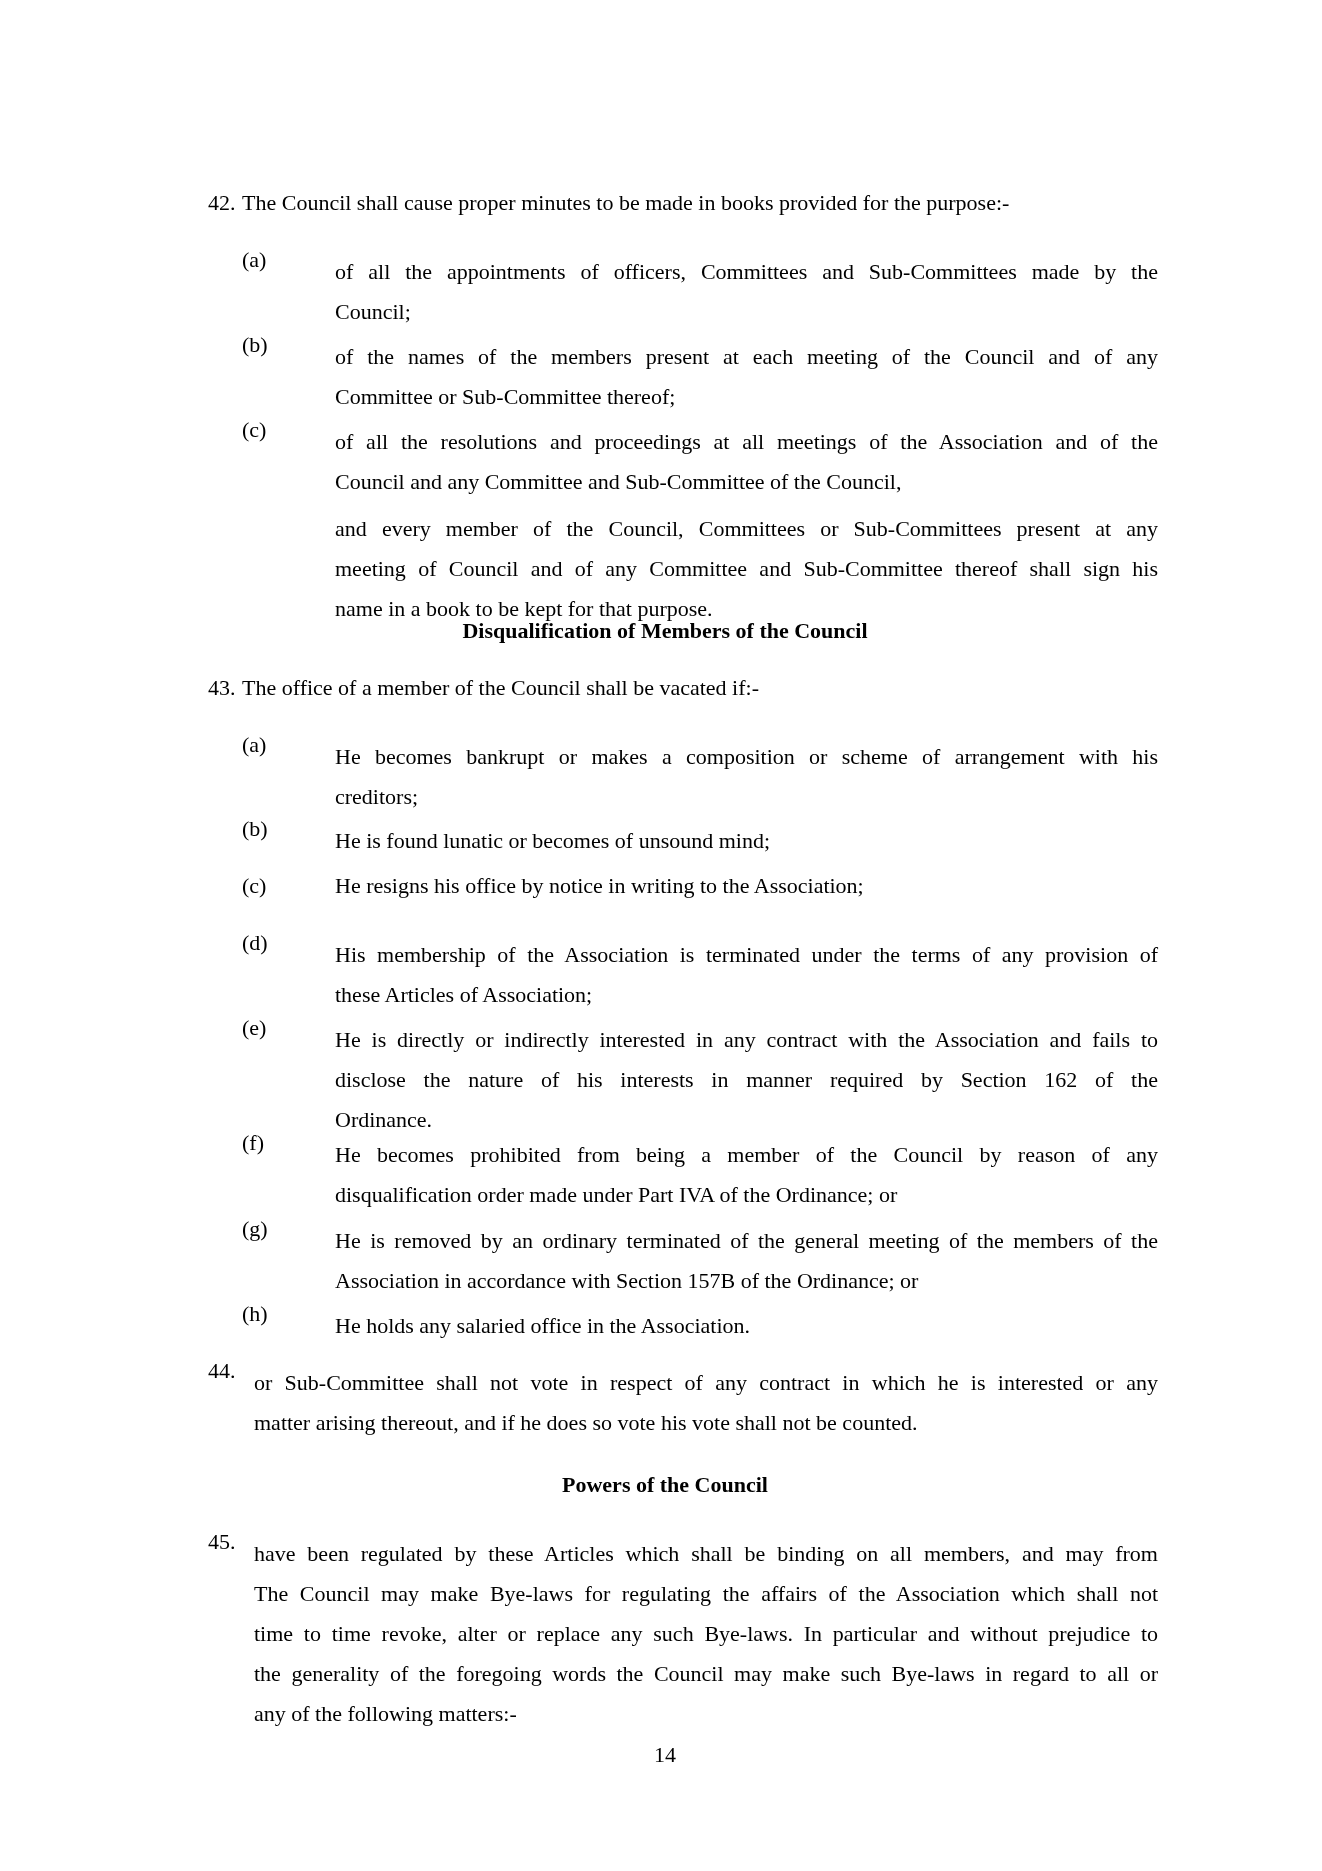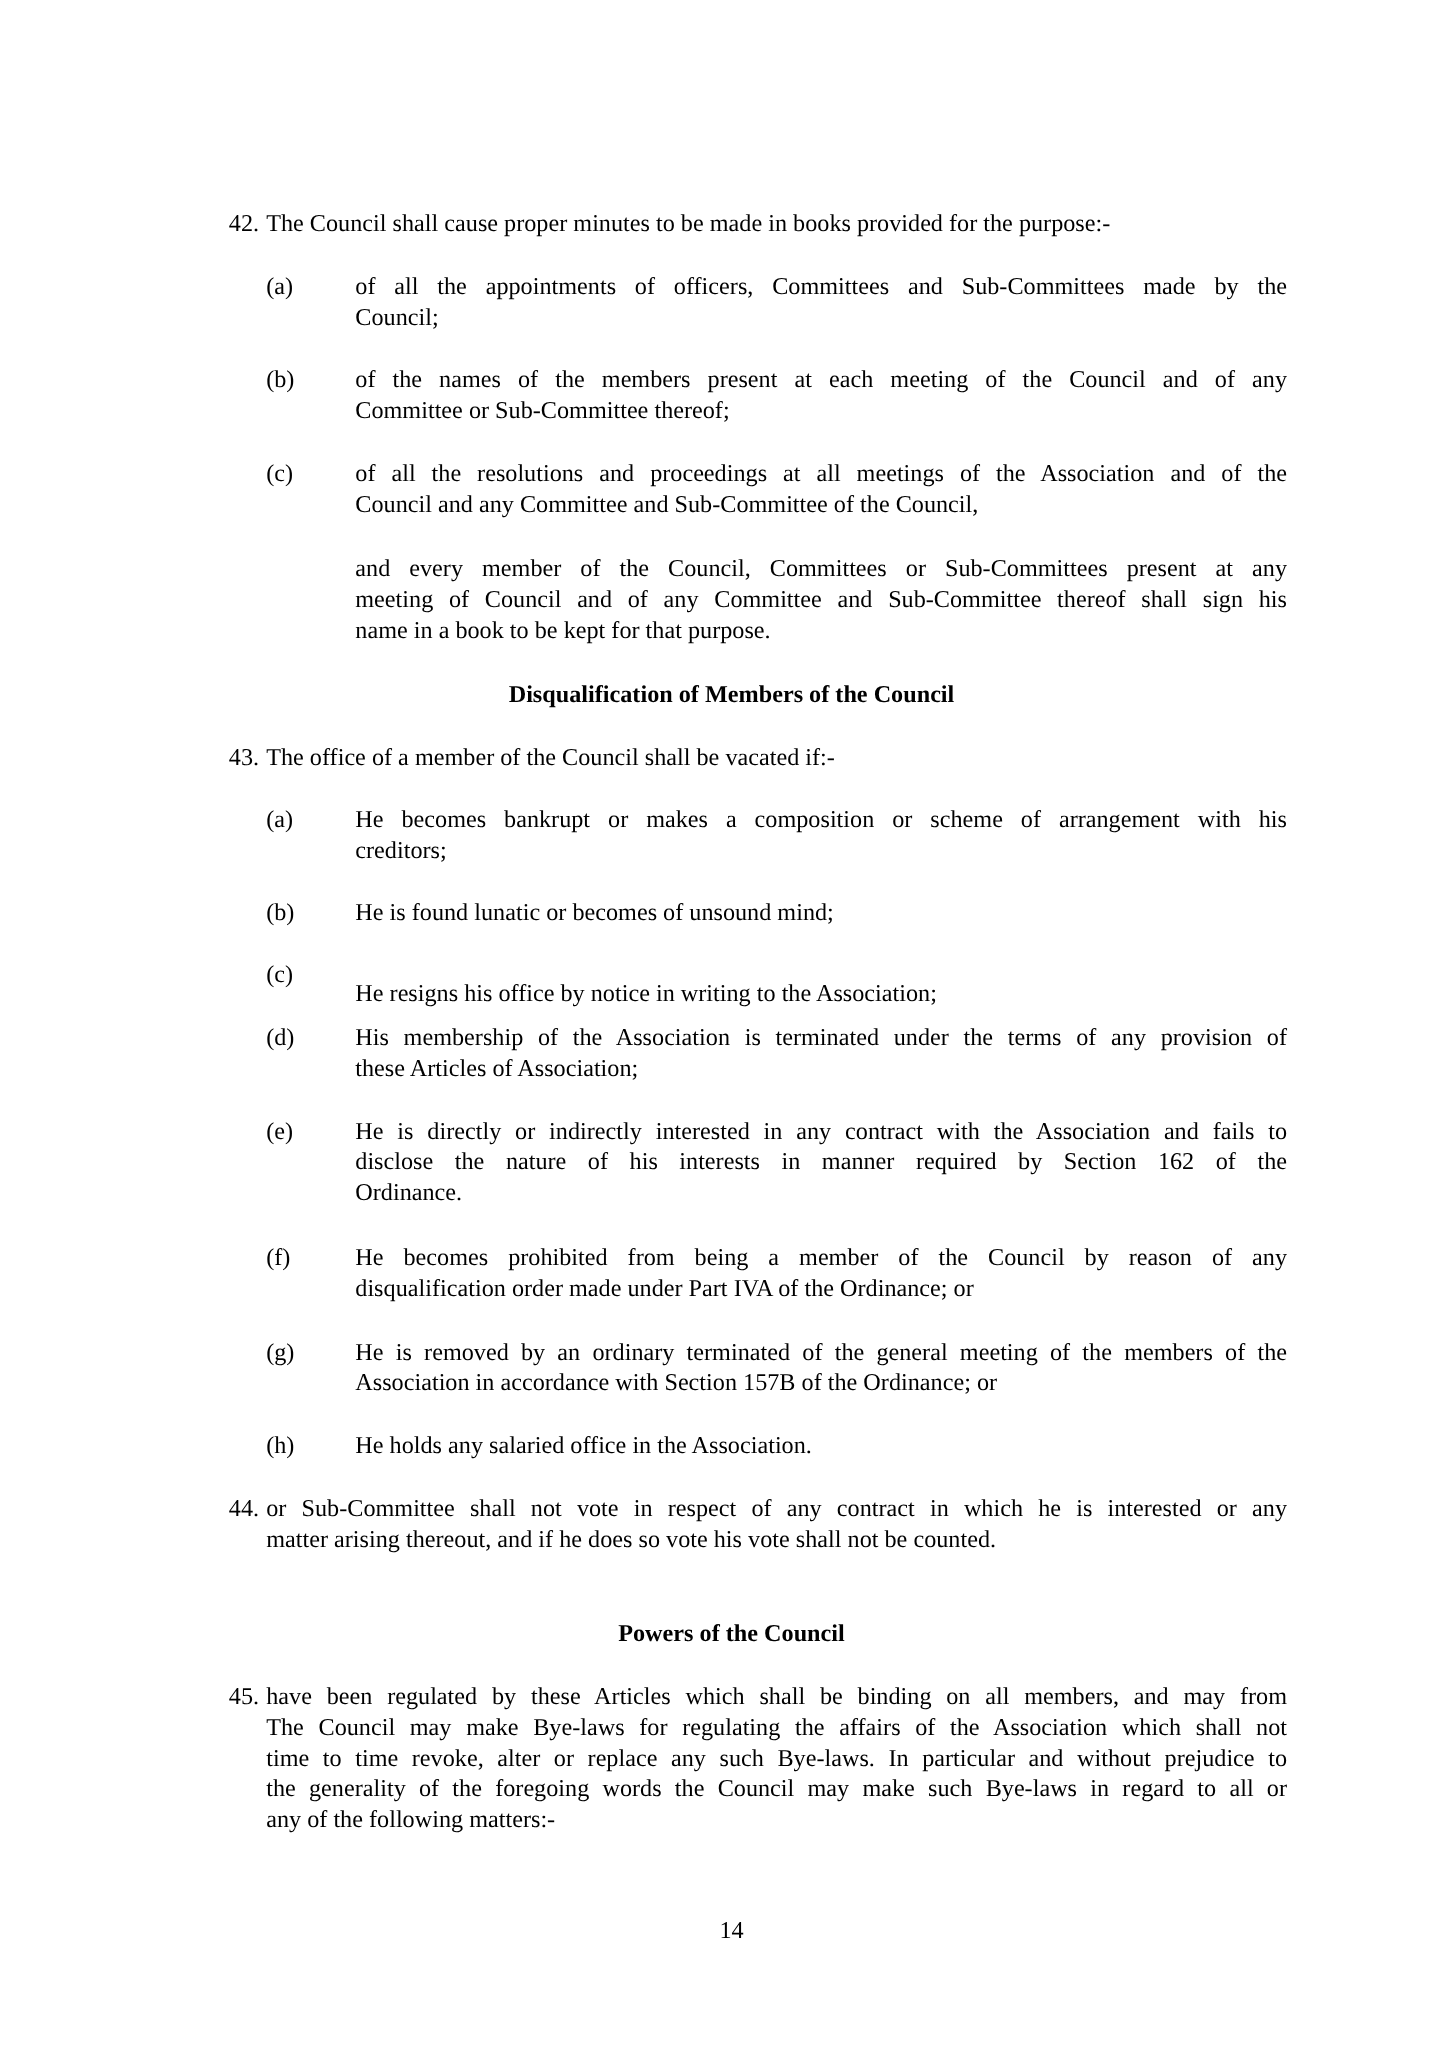--- a/index.html
+++ b/index.html
@@ -7,21 +7,21 @@
     width: 1322px; height: 1871px; position: relative; overflow: hidden;
     font-family: "Liberation Serif", "DejaVu Serif", serif;
     color: #000; font-size: 22px; line-height: 28px;
   }
   .page { position: absolute; left: 0; top: 0; width: 1322px; height: 1871px; }
   .line { position: absolute; white-space: nowrap; }
   .num { position: absolute; left: 160px; margin-left: 48px; }
   .sub { position: absolute; left: 242px; }
   .body { position: absolute; left: 242px; width: 928px; text-align: justify; }
   .itembody { position: absolute; left: 323px; width: 847px; text-align: justify; }
-  .body p, .itembody p { margin: 0; }
+  .body p, .itembody p { margin: 12px; }
   .justify-last { text-align-last: justify; }
   .heading { position: absolute; left: 0; width: 1330px; text-align: center; font-weight: bold; }
   .pagenum { position: absolute; left: 0; width: 1330px; text-align: center; }
 </style>
 </head>
 <body>
 
 <div class="page">
 
   <div>
@@ -64,21 +64,21 @@
       <p class="justify-last">He becomes bankrupt or makes a composition or scheme of arrangement with his</p>
       <p>creditors;</p>
     </div>
 
     <span class="line sub" style="top:815px">(b)</span>
     <div class="itembody" style="top:815px">
       <p>He is found lunatic or becomes of unsound mind;</p>
     </div>
 
     <span class="line sub" style="top:872px">(c)</span>
-    <div class="itembody" style="top:889px">
+    <div class="itembody" style="top:860px">
       <p>He resigns his office by notice in writing to the Association;</p>
     </div>
 
     <span class="line sub" style="top:929px">(d)</span>
     <div class="itembody" style="top:929px">
       <p class="justify-last">His membership of the Association is terminated under the terms of any provision of</p>
       <p>these Articles of Association;</p>
     </div>
 
     <span class="line sub" style="top:1014px">(e)</span>

